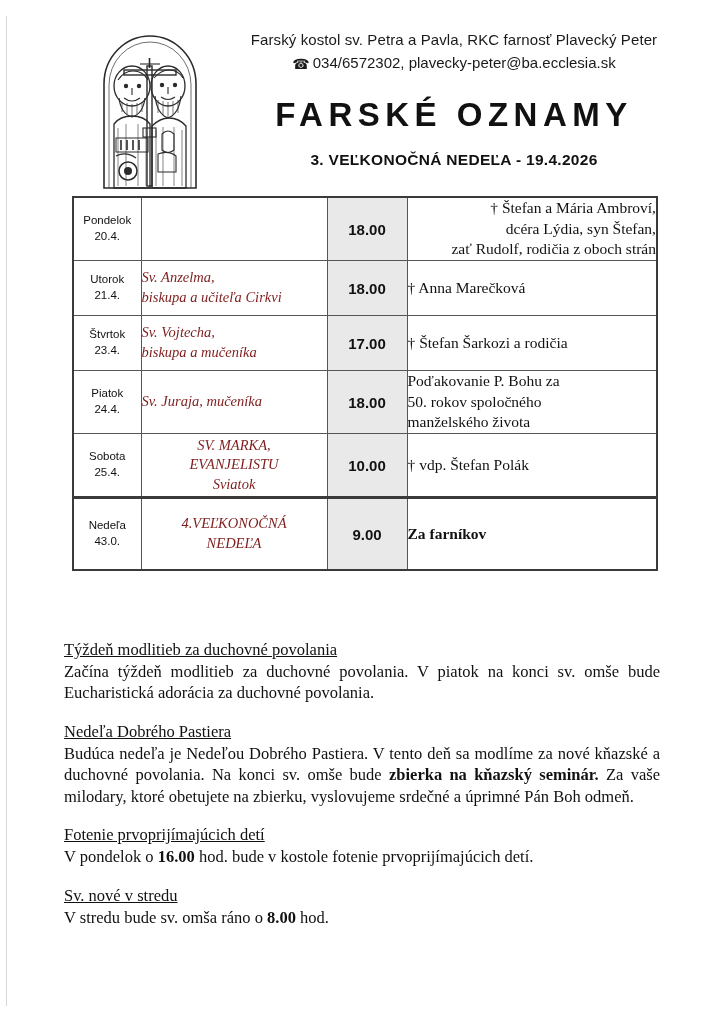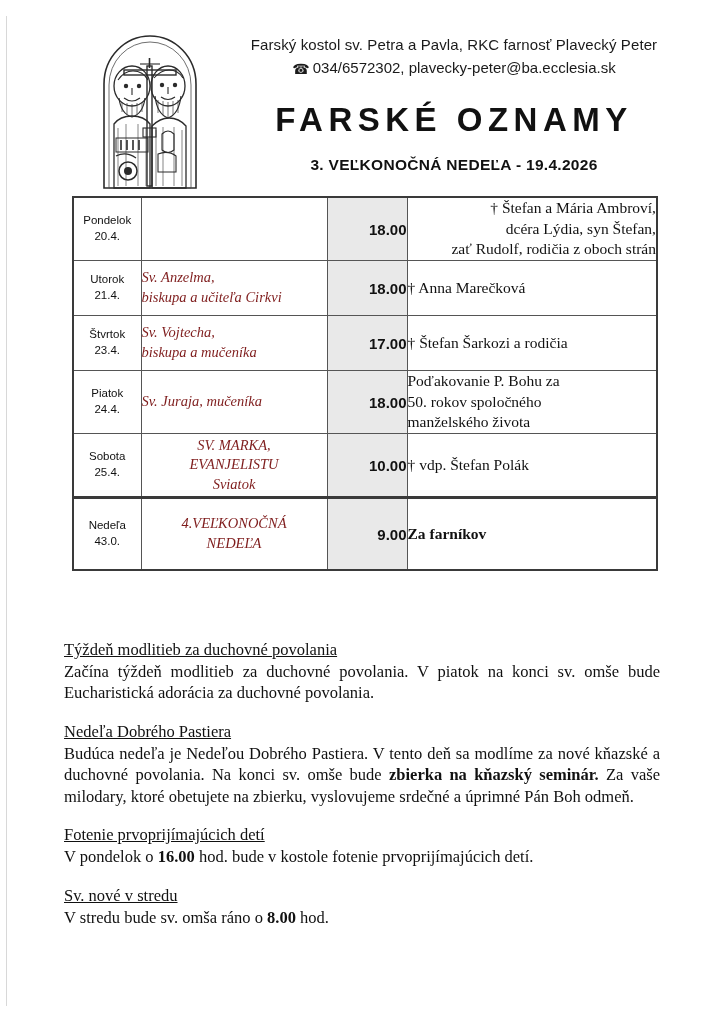--- a/index.html
+++ b/index.html
@@ -47,21 +47,21 @@
     left: 204px; top: 0px;
     width: 500px;
     text-align: center;
   }
   .parish-line {
     font-family: "Liberation Sans", sans-serif;
     font-size: 15px;
     letter-spacing: .1px;
     color: #1a1a1a;
     white-space: nowrap;
-    margin-top: 14px;
+    margin-top: 9px;
   }
   .contact-line {
     font-family: "Liberation Sans", sans-serif;
     font-size: 15px;
     color: #1a1a1a;
     white-space: nowrap;
     margin-top: 6px;
   }
   .phone-glyph {
     font-size: 14px;
@@ -126,21 +126,21 @@
     color: #7f1d1d;
     padding: 4px 8px;
   }
   td.saint-cell.center { text-align: center; }
   td.saint-cell.left   { text-align: left; }
   td.time-cell {
     background: #e9e9e9;
     font-family: "Liberation Sans", sans-serif;
     font-weight: bold;
     font-size: 15px;
-    text-align: right;
+    text-align: center;
     color: #111;
   }
   td.intent-cell {
     font-family: "Liberation Serif", serif;
     font-size: 15.5px;
     line-height: 1.32;
     color: #111;
     padding: 4px 10px;
   }
   td.intent-cell.center { text-align: right; }

